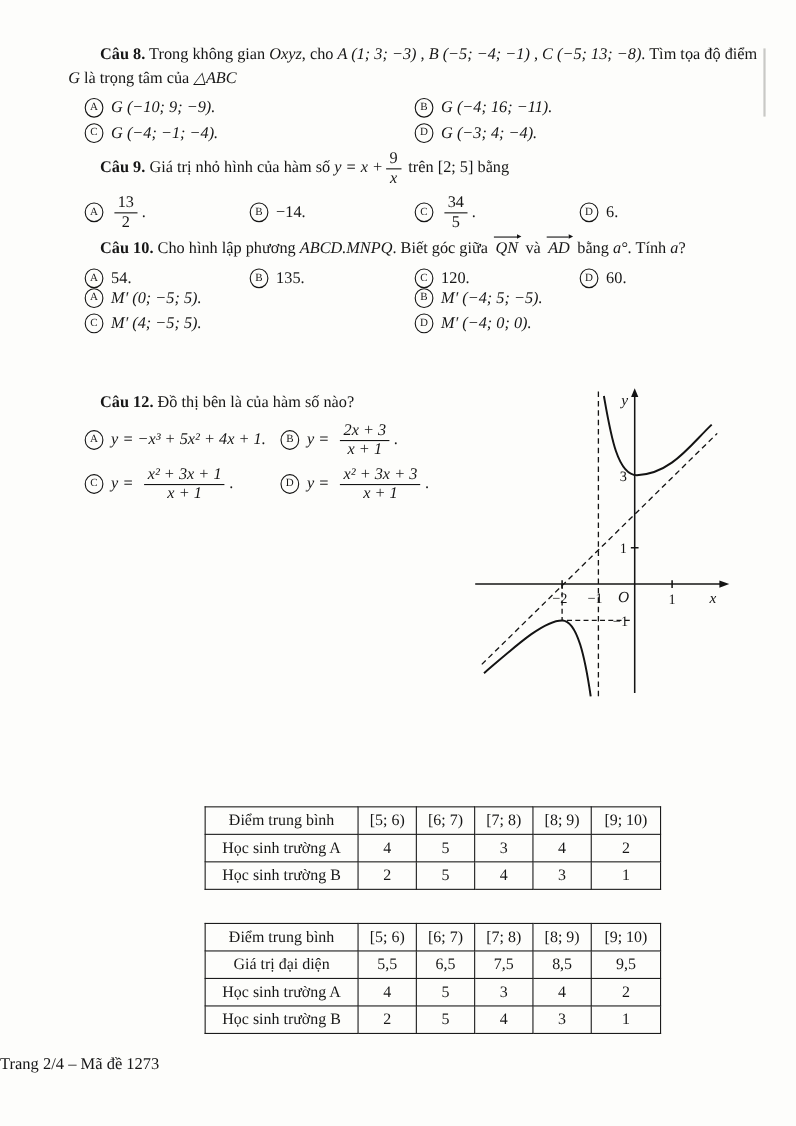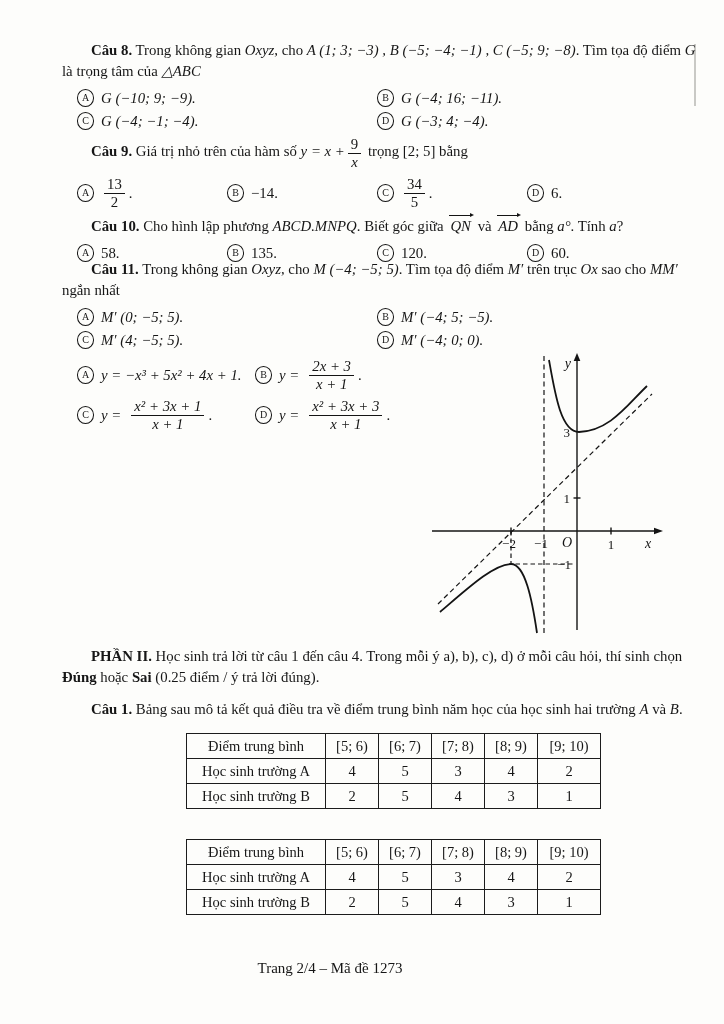--- a/index.html
+++ b/index.html
@@ -41,31 +41,31 @@
   table.tbl td {
     border:1.1px solid #1c1c1c; text-align:center; vertical-align:middle;
     height:22px; padding:1px 5px; font-size:14.5px; line-height:17px;
   }
   table.tbl td.c0 { width:128px; }
   table.tbl td.cd { width:42px; }
   table.tbl td.cl { width:52px; }
   .graph { position:absolute; left:424px; top:352px; }
   .graph text { font-size:13px; font-family:"Liberation Serif", serif; fill:#141414; }
   .graph text.gi { font-style:italic; font-size:14px; }
-  .footer { position:absolute; left:0; top:960px; width:660px; text-align:center; font-size:15px; }
+  .footer { position:absolute; left:0; top:960px; width:660px; text-align:left; font-size:15px; }
   .artifact { position:absolute; left:694px; top:44px; width:2px; height:62px; background:#c9c9c5; }
 </style>
 </head>
 <body>
 
 <div class="page">
   <div class="artifact"></div>
 
   <section class="blk" style="top:40px">
-    <p class="title"><b class="ql">Câu 8.</b><span> Trong không gian </span><span class="it">Oxyz</span><span>, cho </span><span class="it">A (1; 3; −3) , B (−5; −4; −1) , C (−5; 9; −8)</span><span>. Tìm tọa độ điểm </span><span class="it">G</span><span> là trọng tâm của </span><span class="it">△ABC</span></p>
+    <p class="title"><b class="ql">Câu 8.</b><span> Trong không gian </span><span class="it">Oxyz</span><span>, cho </span><span class="it">A (1; 3; −3) , B (−5; −4; −1) , C (−5; 13; −8)</span><span>. Tìm tọa độ điểm </span><span class="it">G</span><span> là trọng tâm của </span><span class="it">△ABC</span></p>
     <div class="opts cols2">
       <div class="opt">
           <span class="circ">A</span>
           <span class="mtx">G (−10; 9; −9).</span>
         </div>
       <div class="opt">
           <span class="circ">B</span>
           <span class="mtx">G (−4; 16; −11).</span>
         </div>
       <div class="opt">
@@ -73,24 +73,24 @@
           <span class="mtx">G (−4; −1; −4).</span>
         </div>
       <div class="opt">
           <span class="circ">D</span>
           <span class="mtx">G (−3; 4; −4).</span>
         </div>
     </div>
   </section>
 
   <section class="blk" style="top:136px">
-    <p class="title"><b class="ql">Câu 9.</b><span> Giá trị nhỏ trên của hàm số </span><span class="it">y = x +</span><span class="frac">
+    <p class="title"><b class="ql">Câu 9.</b><span> Giá trị nhỏ hình của hàm số </span><span class="it">y = x +</span><span class="frac">
           <span class="fn upr">9</span>
           <span class="fd it">x</span>
-        </span><span> trọng </span><span class="upr">[2; 5]</span><span> bằng</span></p>
+        </span><span> trên </span><span class="upr">[2; 5]</span><span> bằng</span></p>
     <div class="opts cols4" style="margin-top:6px">
       <div class="opt">
           <span class="circ">A</span>
           <span class="frac upr">
             <span class="fn">13</span>
             <span class="fd">2</span>
           </span>
           <span class="upr" style="margin-left:-6px">.</span>
         </div>
       <div class="opt">
@@ -110,39 +110,38 @@
           <span class="upr">6.</span>
         </div>
     </div>
   </section>
 
   <section class="blk" style="top:216px">
     <p class="title"><b class="ql">Câu 10.</b><span> Cho hình lập phương </span><span class="it">ABCD.MNPQ</span><span>. Biết góc giữa </span><span class="vec">QN</span><span> và </span><span class="vec">AD</span><span> bằng </span><span class="it">a°</span><span>. Tính </span><span class="it">a</span><span>?</span></p>
     <div class="opts cols4">
       <div class="opt">
           <span class="circ">A</span>
-          <span class="upr">58.</span>
+          <span class="upr">54.</span>
         </div>
       <div class="opt">
           <span class="circ">B</span>
           <span class="upr">135.</span>
         </div>
       <div class="opt">
           <span class="circ">C</span>
           <span class="upr">120.</span>
         </div>
       <div class="opt">
           <span class="circ">D</span>
           <span class="upr">60.</span>
         </div>
     </div>
   </section>
 
   <section class="blk" style="top:259px">
-    <p class="title"><b class="ql">Câu 11.</b><span> Trong không gian </span><span class="it">Oxyz</span><span>, cho </span><span class="it">M (−4; −5; 5)</span><span>. Tìm tọa độ điểm </span><span class="it">M′</span><span> trên trục </span><span class="it">Ox</span><span> sao cho </span><span class="it">MM′</span><span> ngắn nhất</span></p>
     <div class="opts cols2">
       <div class="opt">
           <span class="circ">A</span>
           <span class="mtx">M′ (0; −5; 5).</span>
         </div>
       <div class="opt">
           <span class="circ">B</span>
           <span class="mtx">M′ (−4; 5; −5).</span>
         </div>
       <div class="opt">
@@ -150,20 +149,21 @@
           <span class="mtx">M′ (4; −5; 5).</span>
         </div>
       <div class="opt">
           <span class="circ">D</span>
           <span class="mtx">M′ (−4; 0; 0).</span>
         </div>
     </div>
   </section>
 
   <section class="blk" style="top:356px; width:380px">
+    <p class="title"><b class="ql">Câu 12.</b><span> Đồ thị bên là của hàm số nào?</span></p>
     <div class="opts cols2n" style="row-gap:6px">
       <div class="opt">
           <span class="circ">A</span>
           <span class="mtx">y = −x³ + 5x² + 4x + 1.</span>
         </div>
       <div class="opt">
           <span class="circ">B</span>
           <span class="mtx">y =</span>
           <span class="frac mtx">
             <span class="fn">2x + 3</span>
@@ -219,27 +219,21 @@
       <text class="gi" x="148" y="195" text-anchor="end">O</text>
       <text x="85" y="196" text-anchor="middle">−2</text>
       <text x="117" y="196" text-anchor="middle">−1</text>
       <text x="187" y="197" text-anchor="middle">1</text>
       <text x="146" y="151" text-anchor="end">1</text>
       <text x="146" y="85" text-anchor="end">3</text>
       <text x="147" y="217" text-anchor="end">−1</text>
     </g>
   </svg>
 
-  <section class="blk" style="top:646px">
-    <p class="title"><b class="ql">PHẦN II.</b><span> Học sinh trả lời từ câu 1 đến câu 4. Trong mỗi ý a), b), c), d) ở mỗi câu hỏi, thí sinh chọn </span><span class="bd">Đúng</span><span> hoặc </span><span class="bd">Sai</span><span> (0.25 điểm / ý trả lời đúng).</span></p>
-  </section>
-
-  <section class="blk" style="top:699px">
-    <p class="title"><b class="ql">Câu 1.</b><span> Bảng sau mô tả kết quả điều tra về điểm trung bình năm học của học sinh hai trường </span><span class="it">A</span><span> và </span><span class="it">B</span><span>.</span></p>
-  </section>
+
 
   <table class="tbl" style="position:absolute; left:186px; top:733px">
     <tbody>
         <tr>
       <td class="c0">Điểm trung bình</td>
       <td class="cd">[5; 6)</td>
       <td class="cd">[6; 7)</td>
       <td class="cd">[7; 8)</td>
       <td class="cd">[8; 9)</td>
       <td class="cl">[9; 10)</td>
@@ -268,20 +262,28 @@
     <tbody>
         <tr>
       <td class="c0">Điểm trung bình</td>
       <td class="cd">[5; 6)</td>
       <td class="cd">[6; 7)</td>
       <td class="cd">[7; 8)</td>
       <td class="cd">[8; 9)</td>
       <td class="cl">[9; 10)</td>
     </tr>
     <tr>
+      <td>Giá trị đại diện</td>
+      <td>5,5</td>
+      <td>6,5</td>
+      <td>7,5</td>
+      <td>8,5</td>
+      <td>9,5</td>
+    </tr>
+    <tr>
       <td>Học sinh trường A</td>
       <td>4</td>
       <td>5</td>
       <td>3</td>
       <td>4</td>
       <td>2</td>
     </tr>
     <tr>
       <td>Học sinh trường B</td>
       <td>2</td>

